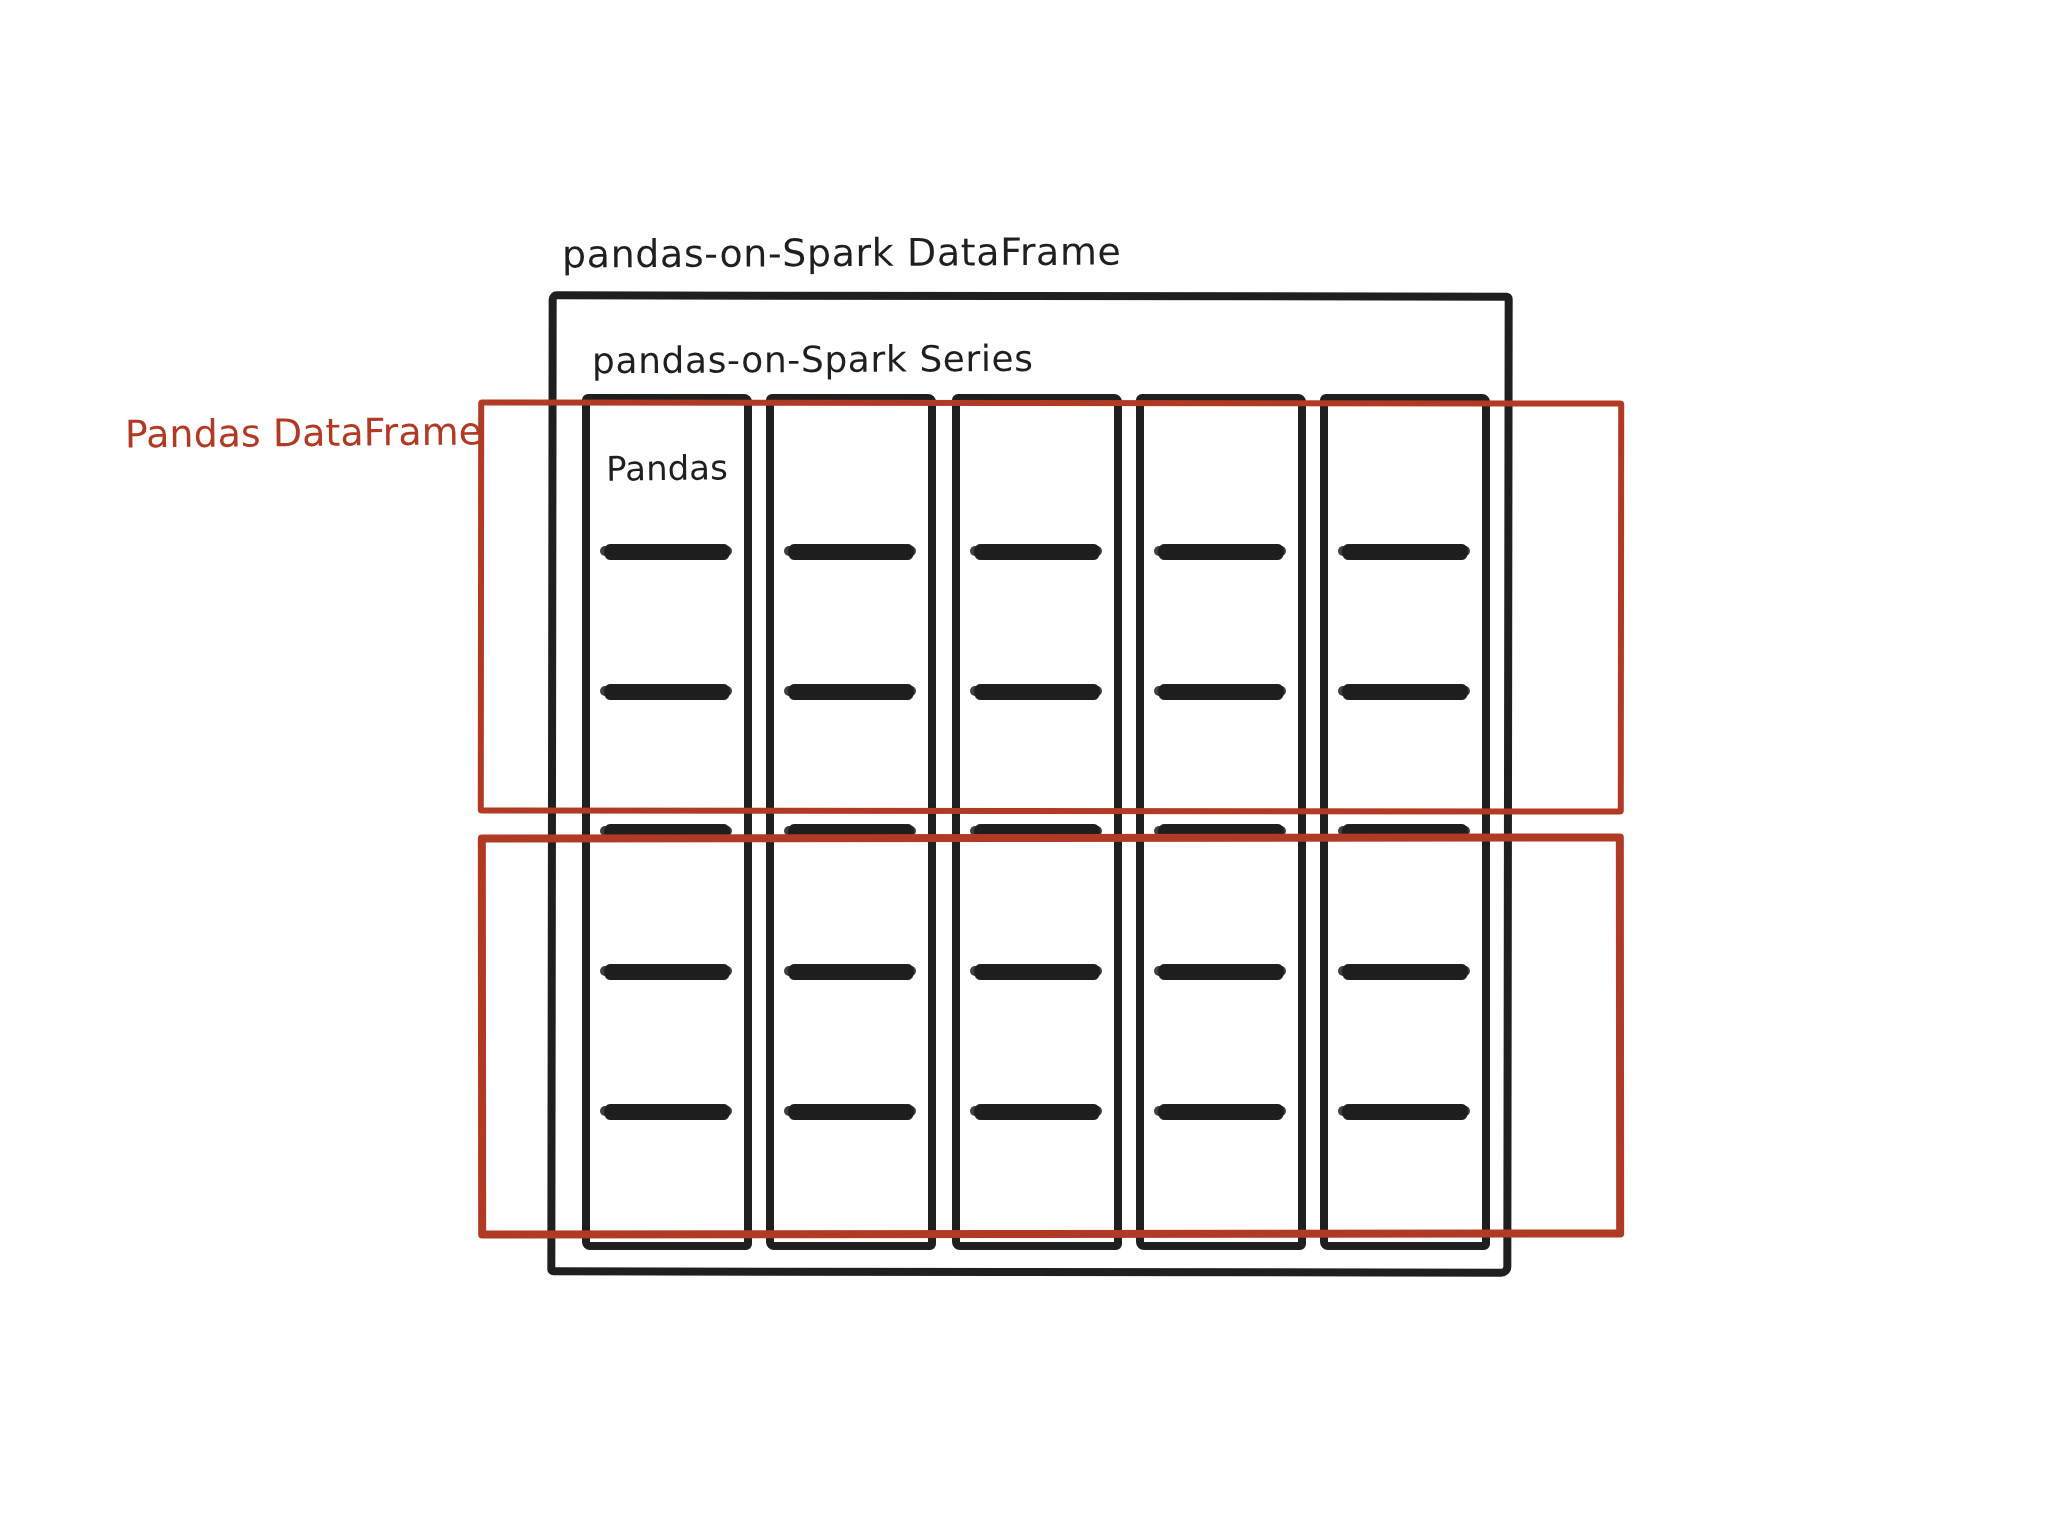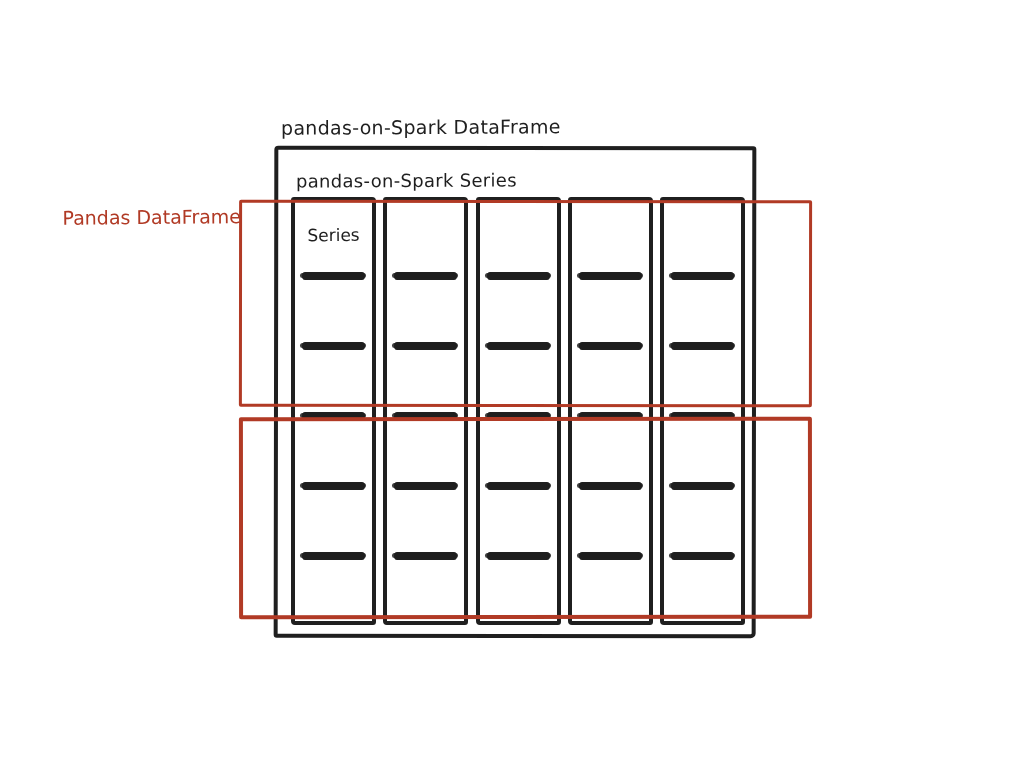--- a/index.html
+++ b/index.html
@@ -110,21 +110,21 @@
 <div class="canvas">
 
   <div class="sketch-text outer-title">pandas-on-Spark DataFrame</div>
 
   <div class="outer-box"></div>
 
   <div class="sketch-text series-title">pandas-on-Spark Series</div>
 
   <div id="columns">
       <div class="series-column" style="left: 291px;">
-        <div class="value-header">Series</div>
+        <div class="value-header">Pandas</div>
         <div class="value-dash" style="top: 71px;"></div>
         <div class="value-dash" style="top: 141px;"></div>
         <div class="value-dash" style="top: 211px;"></div>
         <div class="value-dash" style="top: 281px;"></div>
         <div class="value-dash" style="top: 351px;"></div>
       </div>
       <div class="series-column" style="left: 383px;">
         <div class="value-dash" style="top: 71px;"></div>
         <div class="value-dash" style="top: 141px;"></div>
         <div class="value-dash" style="top: 211px;"></div>

